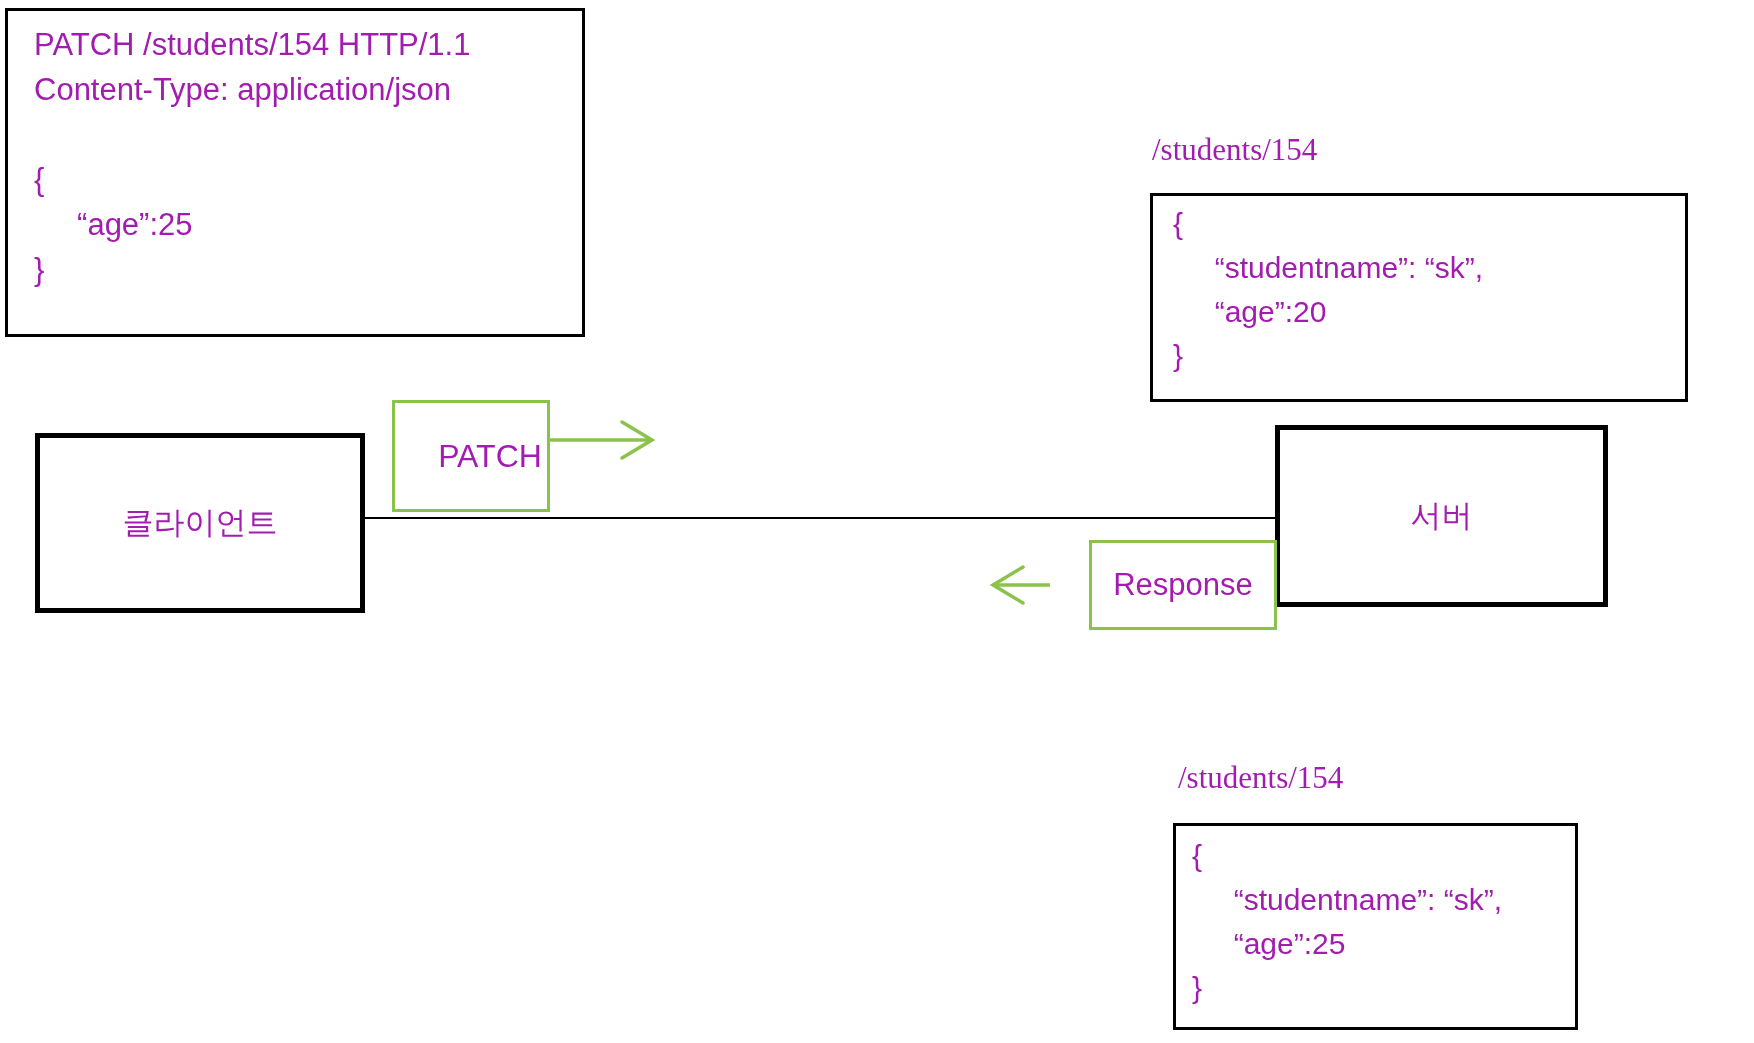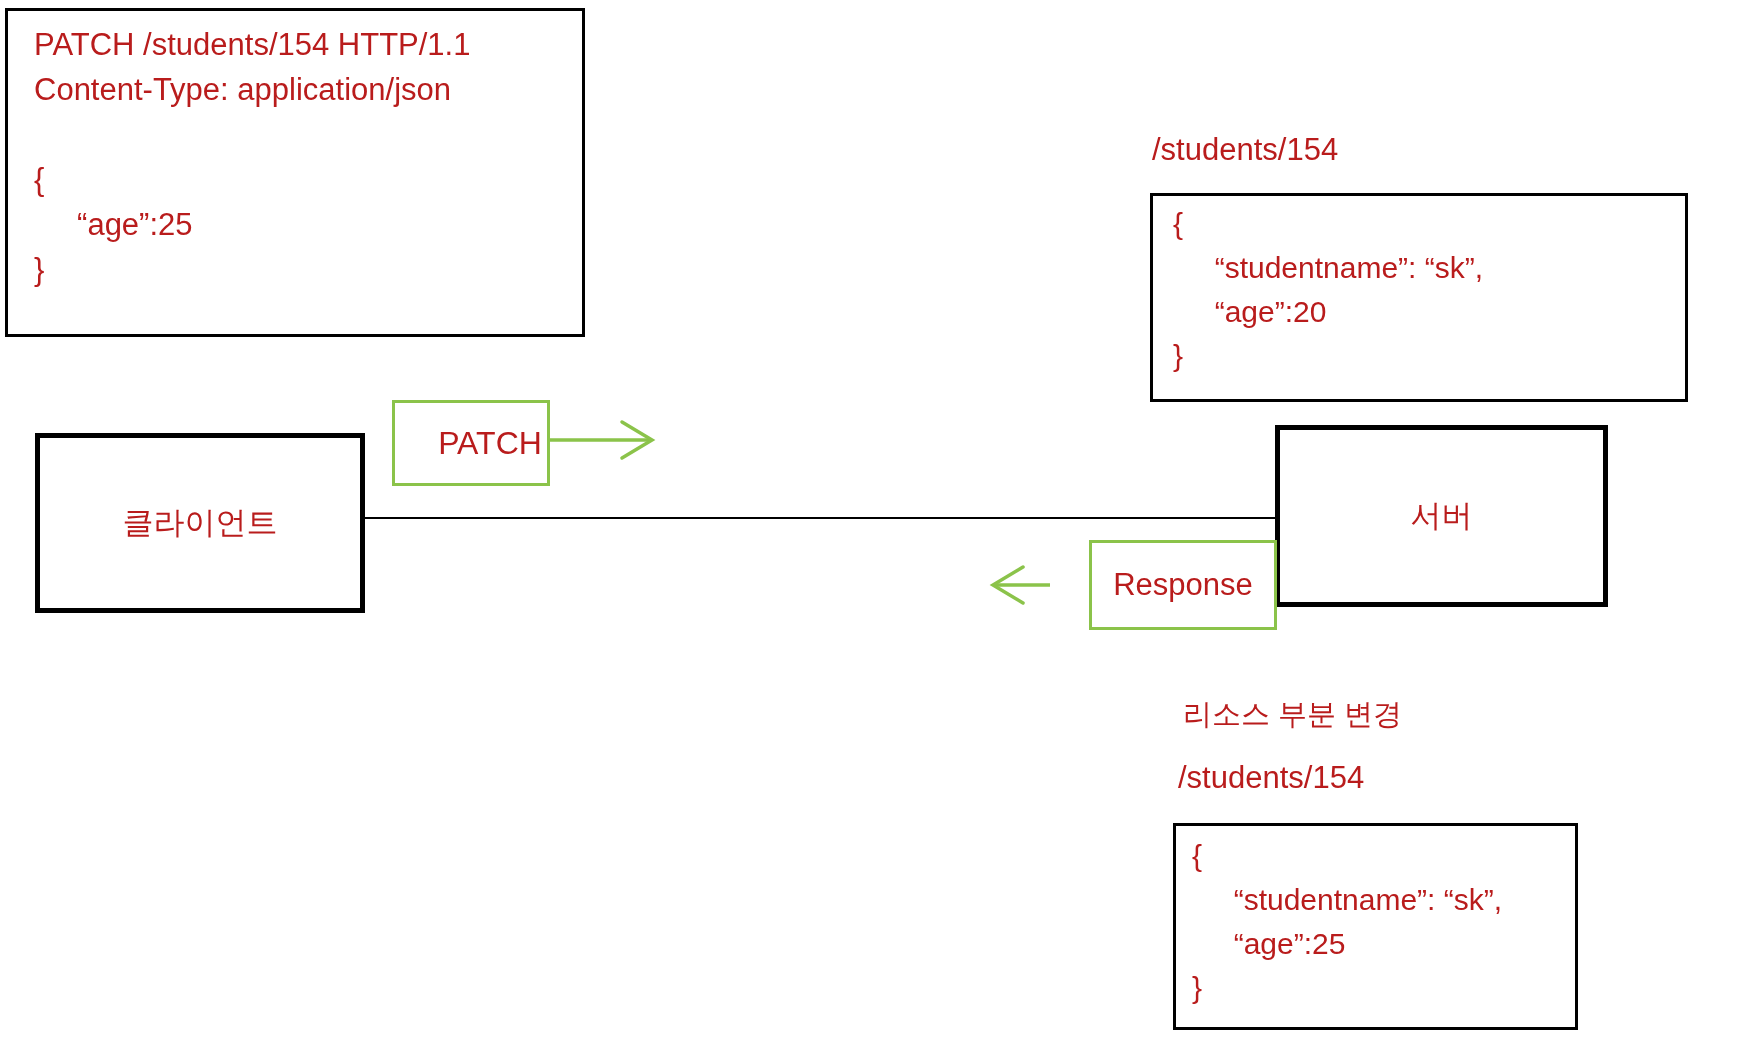--- a/index.html
+++ b/index.html
@@ -1,33 +1,33 @@
 <!DOCTYPE html>
 <html><head>
 <meta charset="utf-8">
 <style>
   html, body { margin: 0; padding: 0; background: #ffffff; }
   .canvas {
     position: relative; width: 1754px; height: 1043px; background: #ffffff;
-    overflow: hidden; color: #b91c1c;
+    overflow: hidden; color: #a21caf;
     font-family: "Liberation Sans", "DejaVu Sans", sans-serif;
   }
   .box { position: absolute; box-sizing: border-box; background: #ffffff; }
   .border-thin  { border: 3px solid #000000; }
   .border-thick { border: 5px solid #000000; }
   .border-green { border: 3px solid #8BC34A; }
   .centered { display: flex; align-items: center; justify-content: center; }
   pre.code {
     margin: 0; white-space: pre;
     font-family: "Liberation Sans", "DejaVu Sans", sans-serif;
   }
   .request-pre { font-size: 31px; line-height: 45px; padding: 11px 0 0 26px; }
   .state-pre   { font-size: 30px; line-height: 44px; }
   .hline { position: absolute; border-top: 2px solid #000000; }
-  .label { position: absolute; white-space: nowrap; }
+  .label { position: absolute; white-space: nowrap; font-family: Liberation Serif, serif; }
   .abs { position: absolute; }
 </style>
 </head>
 <body>
 
 <div class="canvas">
 
   <div class="box border-thin" style="left:5px; top:8px; width:580px; height:329px;">
     <pre class="code request-pre">PATCH /students/154 HTTP/1.1
 Content-Type: application/json
@@ -49,39 +49,38 @@
   <div class="hline" style="left:365px; top:517px; width:910px;"></div>
 
   <div class="box border-thick centered" style="left:1275px; top:425px; width:333px; height:182px; font-size:31px;">
     <span>서버</span>
   </div>
 
   <div class="box border-thick centered" style="left:35px; top:433px; width:330px; height:180px; font-size:31px;">
     <span>클라이언트</span>
   </div>
 
-  <div class="box border-green centered" style="left:392px; top:400px; width:158px; height:86px; font-size:32px;padding-left:38px;">
+  <div class="box border-green centered" style="left:392px; top:400px; width:158px; height:112px; font-size:32px;padding-left:38px;">
     <span>PATCH</span>
   </div>
 
   <svg class="abs" style="left:550px; top:418px;" width="112" height="44">
     <line x1="0" y1="22" x2="100" y2="22" stroke="#8BC34A" stroke-width="3.5" stroke-linecap="round"></line>
     <polyline points="72,4 102,22 72,40" fill="none" stroke="#8BC34A" stroke-width="3.5" stroke-linecap="round"></polyline>
   </svg>
 
   <div class="box border-green centered" style="left:1050px; top:540px; width:188px; height:90px; font-size:31px;margin-left:39px;">
     <span>Response</span>
   </div>
 
   <svg class="abs" style="left:985px; top:563px;" width="65" height="44">
     <line x1="65" y1="22" x2="10" y2="22" stroke="#8BC34A" stroke-width="3.5" stroke-linecap="round"></line>
     <polyline points="38,4 8,22 38,40" fill="none" stroke="#8BC34A" stroke-width="3.5" stroke-linecap="round"></polyline>
   </svg>
 
-  <div class="label" style="left:1183px; top:695px; font-size:29px;">리소스 부분 변경</div>
 
   <div class="label" style="left:1178px; top:760px; font-size:31px;">/students/154</div>
 
   <div class="box border-thin" style="left:1173px; top:823px; width:405px; height:207px;">
     <pre class="code state-pre" style="padding:8px 0 0 16px;">{
      “studentname”: “sk”,
      “age”:25
 }</pre>
   </div>
 

